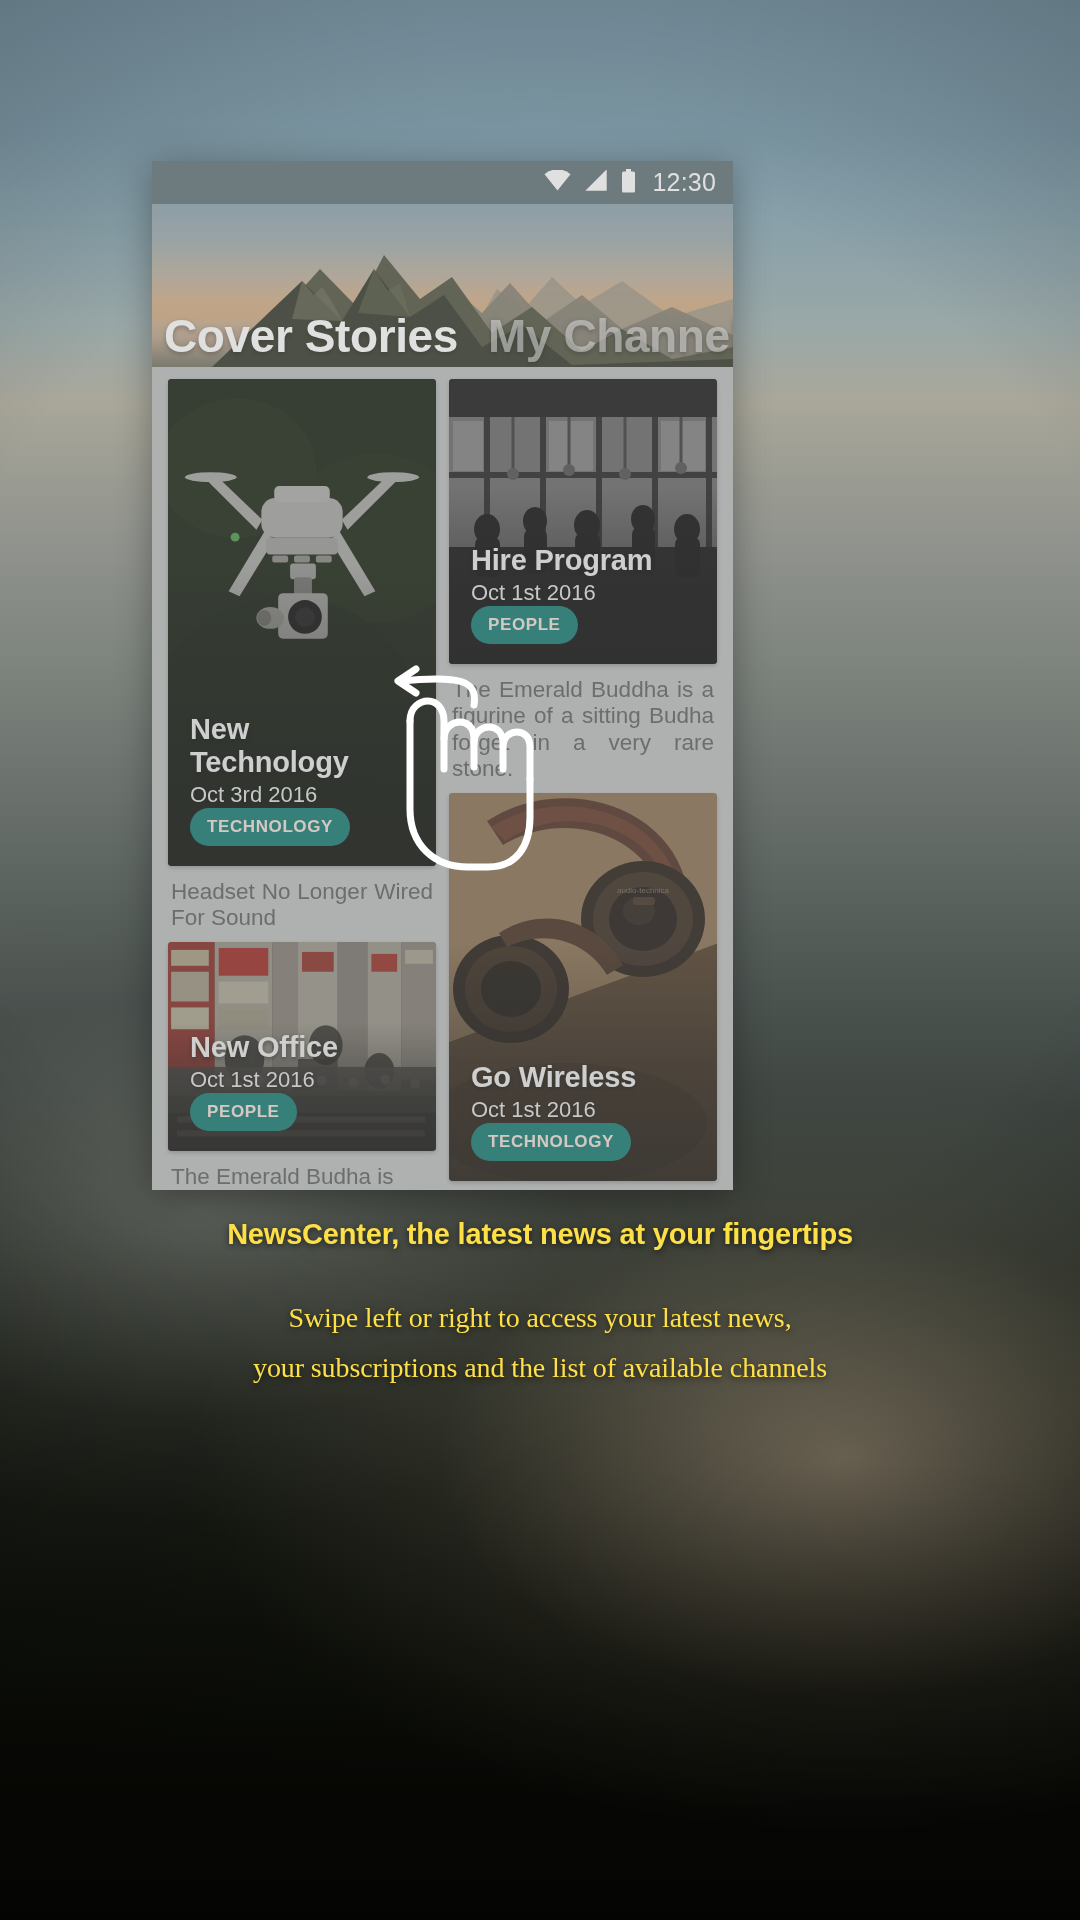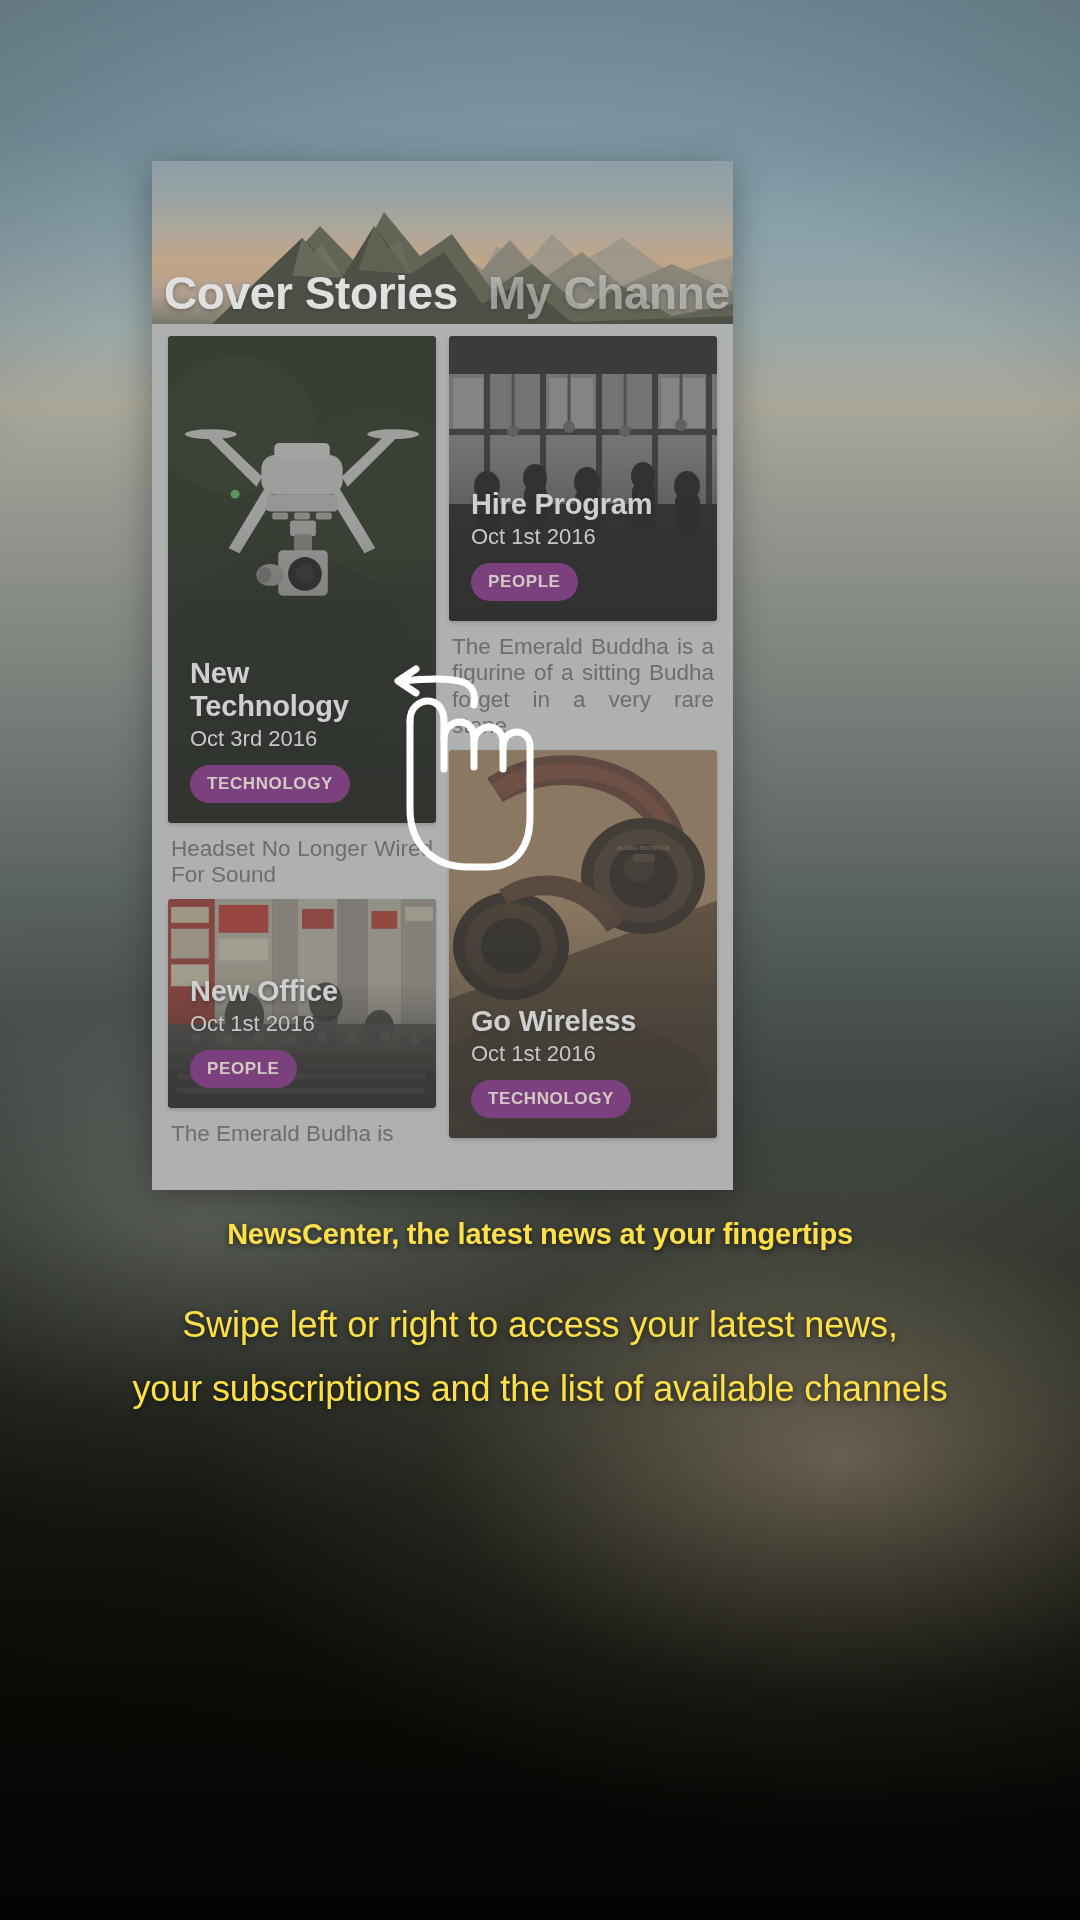--- a/index.html
+++ b/index.html
@@ -134,22 +134,22 @@
   }
   .card-title{
     color:#e7e7e7; font-size:29px; font-weight:bold; letter-spacing:-0.2px;
     text-shadow:0 2px 4px rgba(0,0,0,0.55);
   }
   .card-date{
     color:#dcdcdc; font-size:22px; margin-top:3px;
     text-shadow:0 1px 3px rgba(0,0,0,0.5);
   }
   .tag{
-    display:inline-block; margin-top:13px;
-    background:#701a75; color:#f0ddd6;
+    display:inline-block; 
+    background:#0f766e; color:#f0ddd6;
     font-size:17px; font-weight:bold; letter-spacing:0.6px;
     padding:9px 17px; border-radius:19px;
   }
 
   .excerpt{
     color:#5b5b5b; font-size:22.5px; line-height:1.17;
     text-align:justify; text-justify:inter-word;
     padding:2px 3px 0 3px;
   }
 
@@ -192,32 +192,53 @@
   
   #caption{
     position:absolute; left:0; right:0; top:1218px;
     text-align:center; color:#fde047;
   }
   #cap-head{
     font-size:29px; font-weight:bold; letter-spacing:-0.2px;
     text-shadow:0 2px 6px rgba(0,0,0,0.6);
   }
   #cap-body{
-    margin-top:42px; font-size:36px; line-height:1.78; letter-spacing:-0.1px;
+    margin-top:42px; font-size:28px; line-height:1.78; letter-spacing:-0.1px;
     text-shadow:0 2px 6px rgba(0,0,0,0.6);
+    font-family:Liberation Serif, serif;
   }
 </style>
 </head>
 <body>
 
 <div id="backdrop"></div>
 <div id="backdrop-vignette"></div>
 
 <div id="phone">
 
+  <div class="statusbar">
+    <span class="sb-icon">
+      <svg width="27" height="21" viewBox="0 0 27 21">
+          <path d="M13.5 20.5 L0.5 4.2 A20 20 0 0 1 26.5 4.2 Z" fill="#ffffff"></path>
+        </svg>
+    </span>
+    <span class="sb-icon">
+      <svg width="24" height="21" viewBox="0 0 24 21">
+          <path d="M22 1 L22 20 L3 20 Z" fill="#ffffff"></path>
+          <path d="M22 1 L22 20 L3 20 Z" fill="none" stroke="#ffffff" stroke-width="1.4"></path>
+        </svg>
+    </span>
+    <span class="sb-icon">
+      <svg width="15" height="24" viewBox="0 0 15 24">
+          <rect x="5" y="0" width="5" height="3" fill="#ffffff"></rect>
+          <rect x="1" y="2.5" width="13" height="21" rx="1.6" fill="#ffffff"></rect>
+        </svg>
+    </span>
+    <span class="sb-time">12:30</span>
+  </div>
 
   <div class="hero">
     <div class="hero-sky"></div>
     <svg class="mtn" viewBox="0 0 581 120" preserveAspectRatio="none">
       <path d="M300 120 L345 42 L372 62 L400 30 L430 58 L470 34 L520 70 L581 52 L581 120 Z" fill="#9a9384" opacity="0.82"></path>
       <path d="M240 120 L300 40 L330 66 L358 36 L392 74 L430 48 L470 82 L520 60 L581 88 L581 120 Z" fill="#7b7668" opacity="0.85"></path>
       <path d="M80 120 L168 22 L205 60 L232 8 L268 52 L300 30 L340 86 L380 60 L430 104 L470 82 L520 112 L581 100 L581 120 Z" fill="#4d4f3c"></path>
       <path d="M60 120 L150 34 L190 74 L222 22 L258 70 L292 48 L330 100 L370 78 L420 118 L581 112 L581 120 Z" fill="#2e3224"></path>
       <path d="M150 34 L162 48 L170 40 L182 58 L190 74 L140 72 Z" fill="#6e6c55" opacity="0.6"></path>
       <path d="M222 22 L236 44 L248 36 L258 70 L206 66 Z" fill="#5f6349" opacity="0.5"></path>

